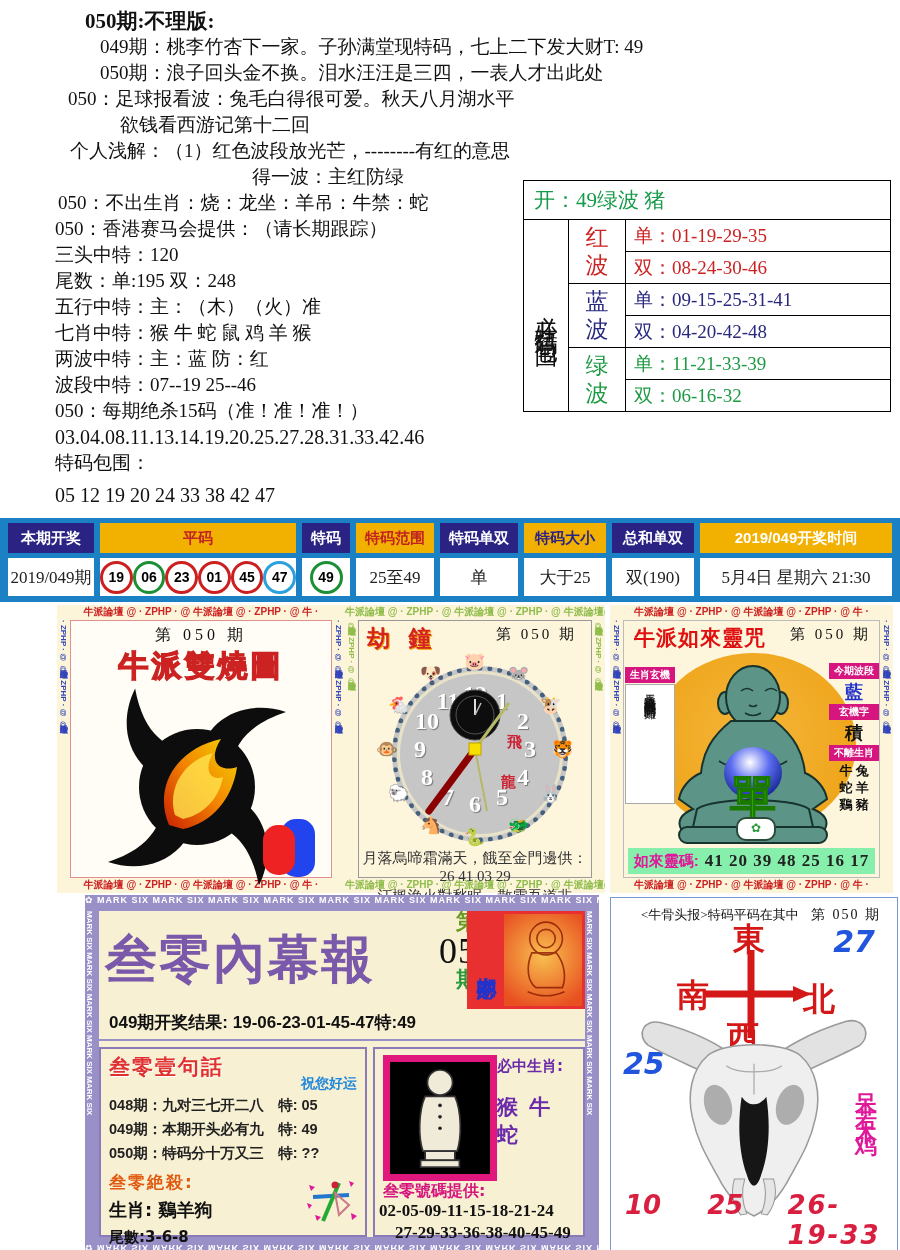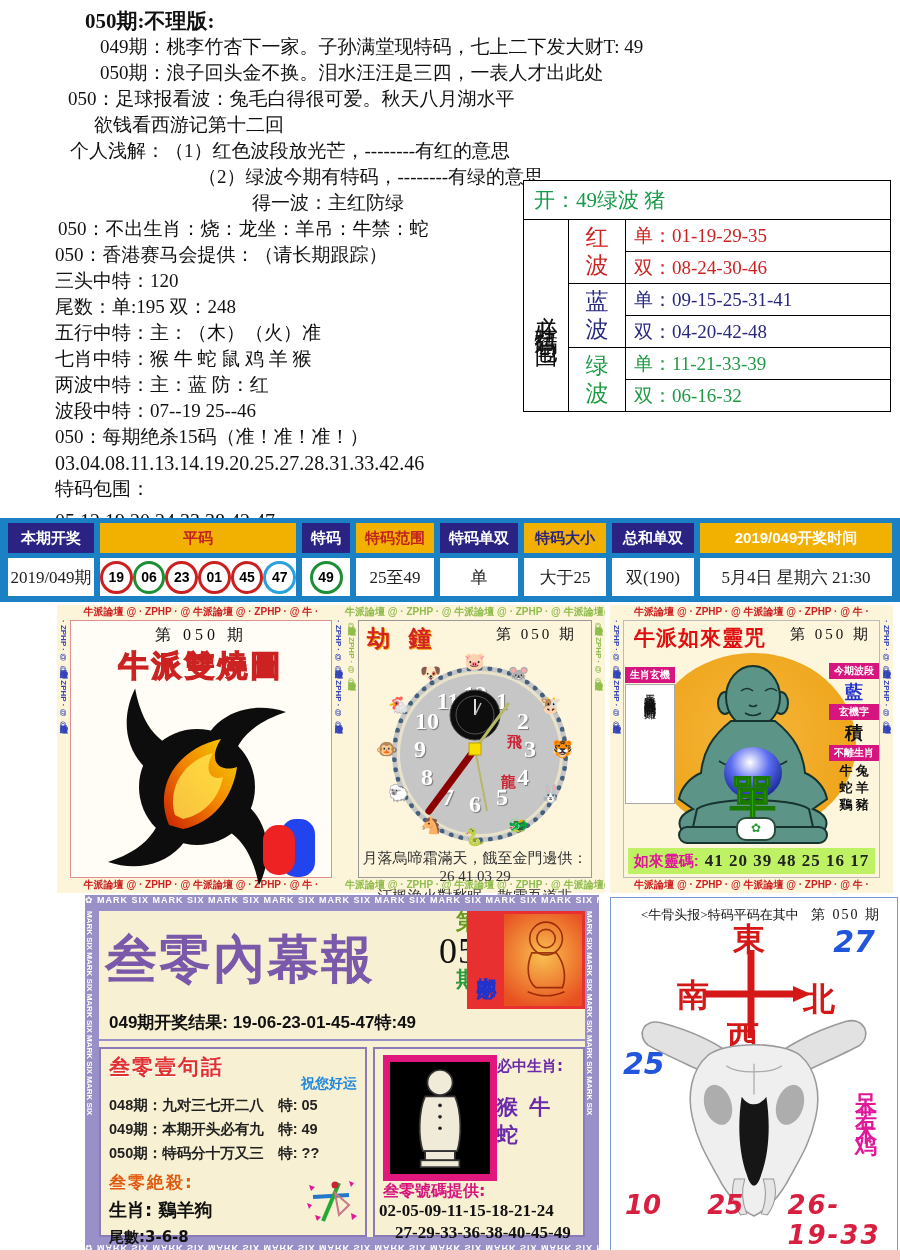--- a/index.html
+++ b/index.html
@@ -4,21 +4,21 @@
 <style>
   html,body{margin:0;padding:0;background:#fff;}
   #page{position:relative;width:900px;height:1260px;background:#fff;overflow:hidden;
         font-family:"Liberation Serif","DejaVu Serif",serif;color:#111;}
   
   .toptext{position:absolute;left:0;top:8px;width:900px;}
   .tl{height:26px;line-height:26px;font-size:19px;white-space:nowrap;}
   .inA{padding-left:85px;font-weight:bold;font-size:21px;}
   .inB{padding-left:100px;}
   .inC{padding-left:68px;}
-  .inD{padding-left:94px;}
+  .inD{padding-left:120px;}
   .inE{padding-left:70px;}
   .inF{padding-left:198px;}
   .inG{padding-left:252px;}
   .inH{padding-left:58px;}
   .inI{padding-left:55px;}
   .big{font-size:20px;}
   .gapup{margin-top:6px;}
   
   .baowei{position:absolute;left:523px;top:180px;width:366px;background:#fff;border:1.5px solid #000;}
   .bw-head{height:38px;line-height:38px;border-bottom:1.5px solid #000;color:#169a48;font-size:21px;padding-left:10px;}
@@ -100,21 +100,21 @@
   .rcol{position:absolute;right:0px;top:14px;width:50px;text-align:center;}
   .bigblue{color:#2233cc;font-weight:bold;font-size:18px;}
   .bigblk{font-weight:bold;font-size:18px;}
   .sxg{font-weight:bold;font-size:13px;white-space:pre-line;line-height:17px;}
   .orb{position:absolute;left:100px;top:98px;width:58px;height:52px;border-radius:50%;
        background:radial-gradient(circle at 45% 30%, #ffffff, #5b6cf0 40%, #001477 90%);}
   .danchar{position:absolute;left:106px;top:118px;font-weight:bold;font-size:46px;color:#35c800;
            -webkit-text-stroke:1px #1a7a00;font-family:"Liberation Sans","DejaVu Sans",sans-serif;}
   .badge{position:absolute;left:112px;top:168px;width:36px;height:20px;border:2px solid #2a4a3a;border-radius:10px;
          background:#fff;color:#2a9a3a;font-size:12px;text-align:center;line-height:18px;}
-  .pc-codes{position:absolute;left:4px;right:4px;bottom:3px;height:26px;background:#bef264;
+  .pc-codes{position:absolute;left:4px;right:4px;bottom:3px;height:26px;background:#86efac;
             display:flex;align-items:center;justify-content:center;gap:6px;}
   .pc-codes .lab{color:#e0189a;font-weight:bold;font-size:15px;font-family:"Liberation Sans","DejaVu Sans",sans-serif;}
   .pc-codes .val{color:#222;font-weight:bold;font-size:17px;letter-spacing:1px;}
   
   .neimu{position:absolute;left:85px;top:895px;width:514px;height:358px;background:#f7f0d2;}
   .ms-top,.ms-bot{position:absolute;left:0;right:0;height:16px;line-height:16px;background:#9a90c8;color:#fff;
         overflow:hidden;white-space:nowrap;text-align:center;font:bold 9px "Liberation Sans","DejaVu Sans",sans-serif;letter-spacing:1px;}
   .ms-top{top:0;} .ms-bot{bottom:0;transform:scaleY(-1);}
   .ms-left,.ms-right{position:absolute;top:16px;bottom:16px;width:14px;background:#9a90c8;color:#fff;
         overflow:hidden;font:bold 8px "Liberation Sans","DejaVu Sans",sans-serif;}
@@ -184,21 +184,20 @@
 
 <div id="page">
 
   <div class="toptext">
     <div class="tl inA">050期:不理版:</div>
     <div class="tl inB">049期：桃李竹杏下一家。子孙满堂现特码，七上二下发大财T: 49</div>
     <div class="tl inB">050期：浪子回头金不换。泪水汪汪是三四，一表人才出此处</div>
     <div class="tl inC">050：足球报看波：兔毛白得很可爱。秋天八月湖水平</div>
     <div class="tl inD">欲钱看西游记第十二回</div>
     <div class="tl inE">个人浅解：（1）红色波段放光芒，--------有红的意思</div>
-    <div class="tl inF">（2）绿波今期有特码，--------有绿的意思</div>
     <div class="tl inG">得一波：主红防绿</div>
     <div class="tl inH">050：不出生肖：烧：龙坐：羊吊：牛禁：蛇</div>
     <div class="tl inI">050：香港赛马会提供：（请长期跟踪）</div>
     <div class="tl inI">三头中特：120</div>
     <div class="tl inI">尾数：单:195 双：248</div>
     <div class="tl inI">五行中特：主：（木）（火）准</div>
     <div class="tl inI">七肖中特：猴 牛 蛇 鼠 鸡 羊 猴</div>
     <div class="tl inI">两波中特：主：蓝 防：红</div>
     <div class="tl inI">波段中特：07--19 25--46</div>
     <div class="tl inI">050：每期绝杀15码（准！准！准！）</div>

